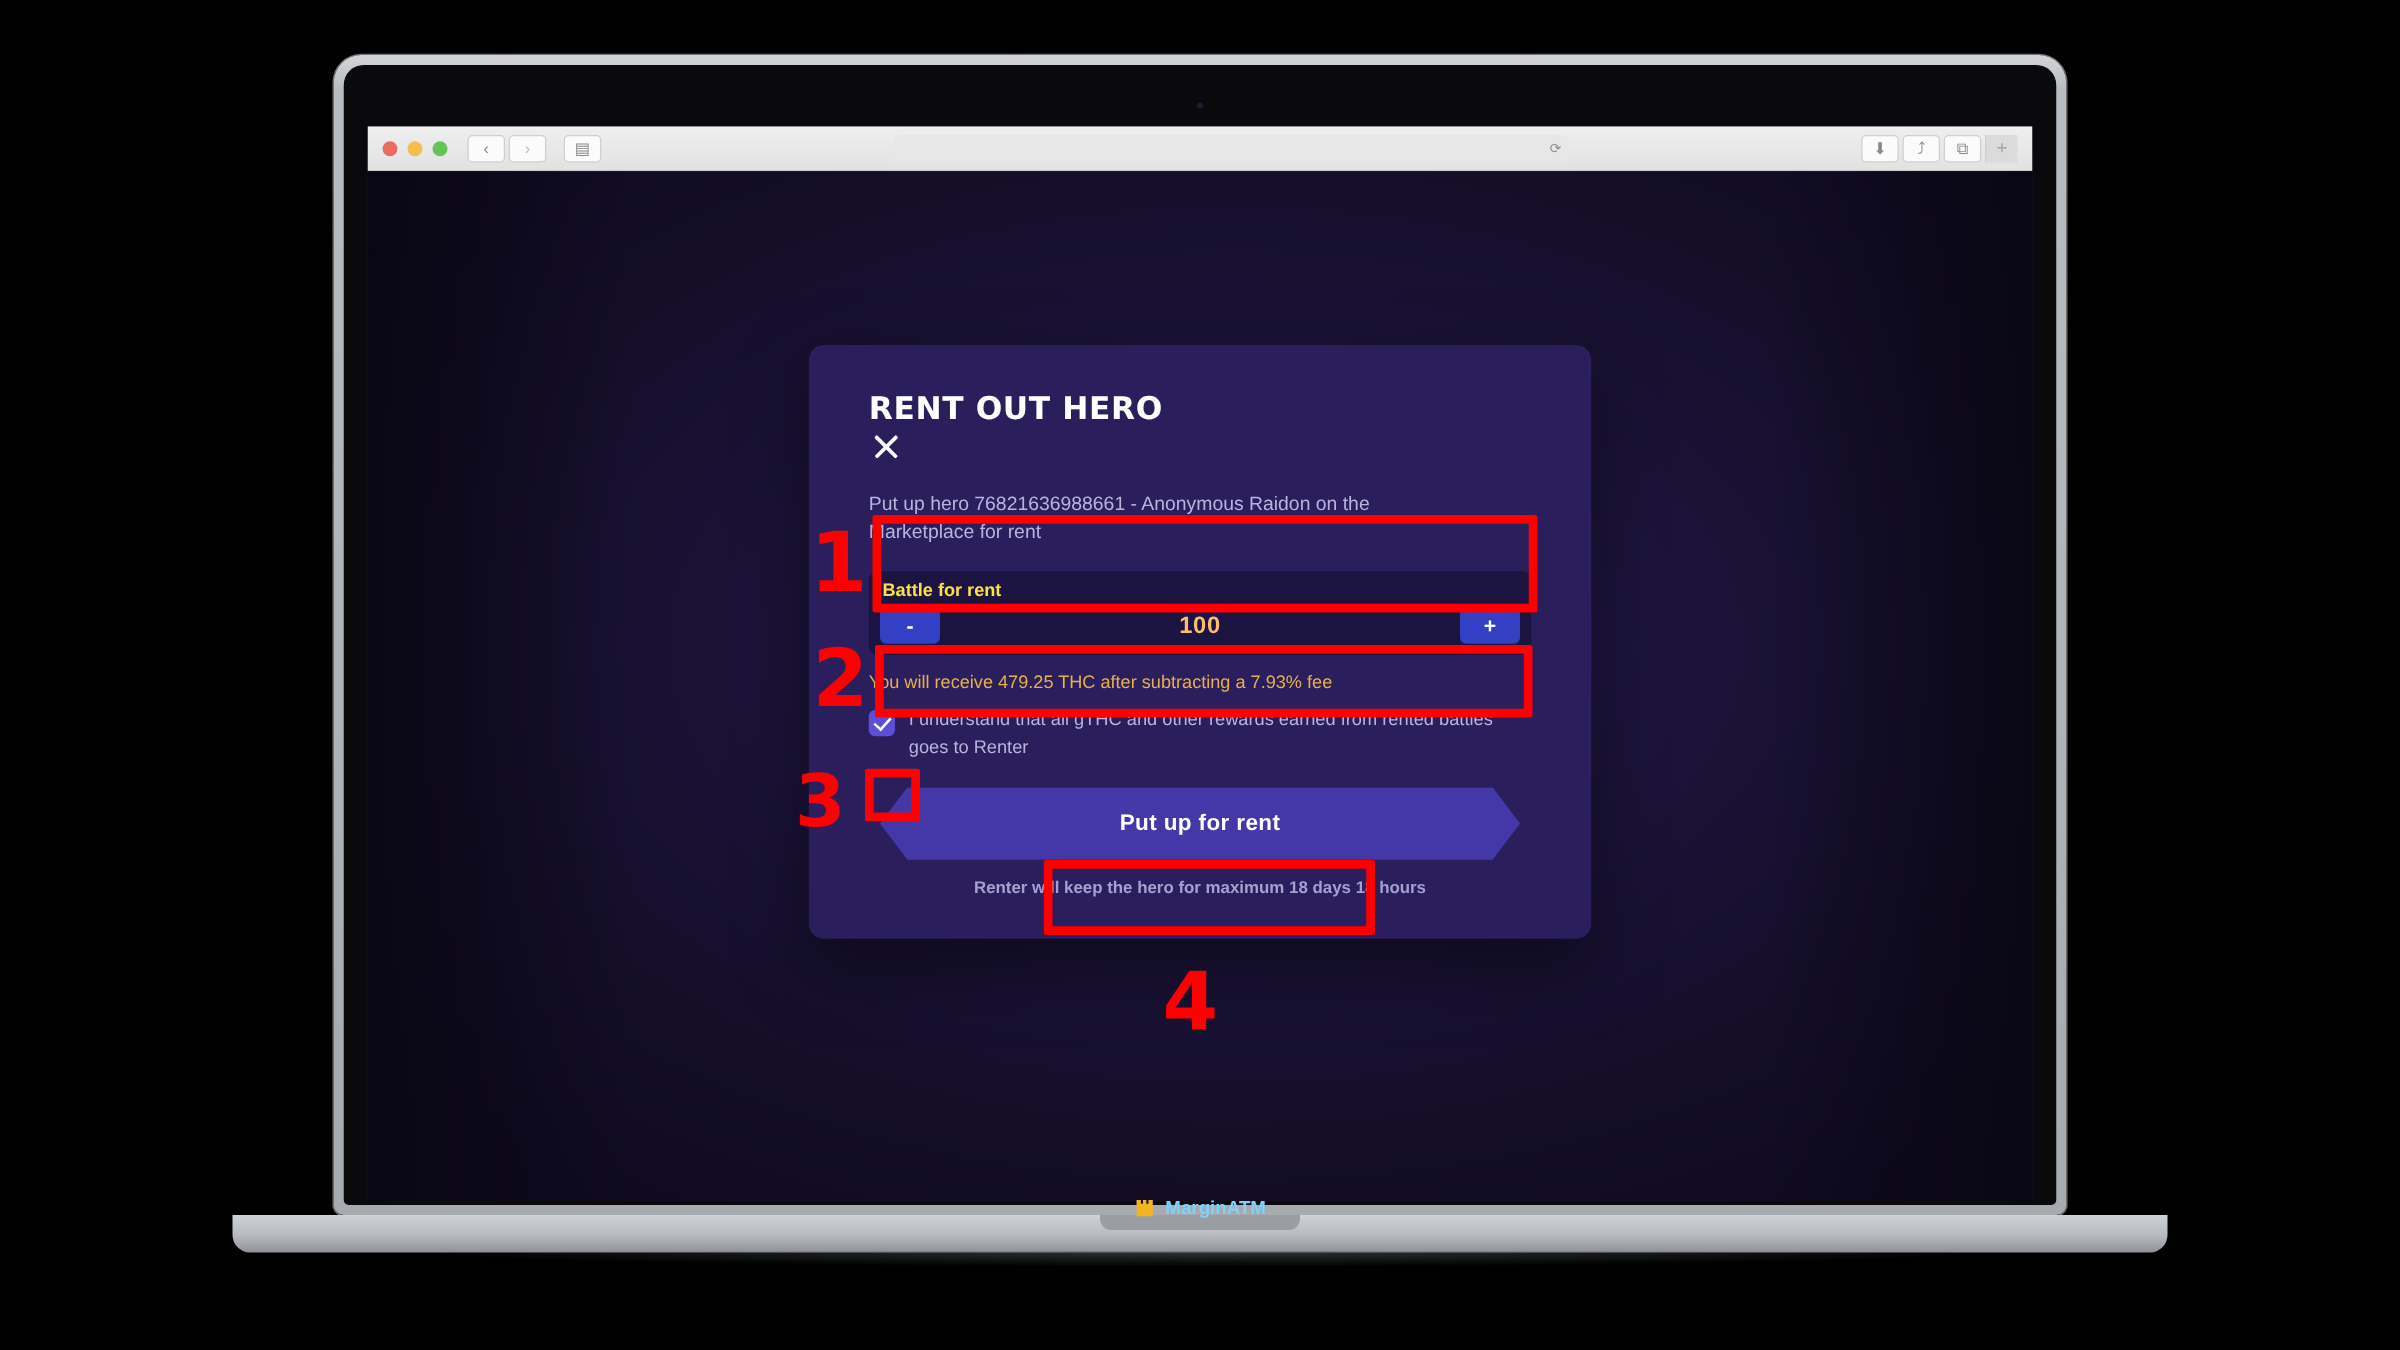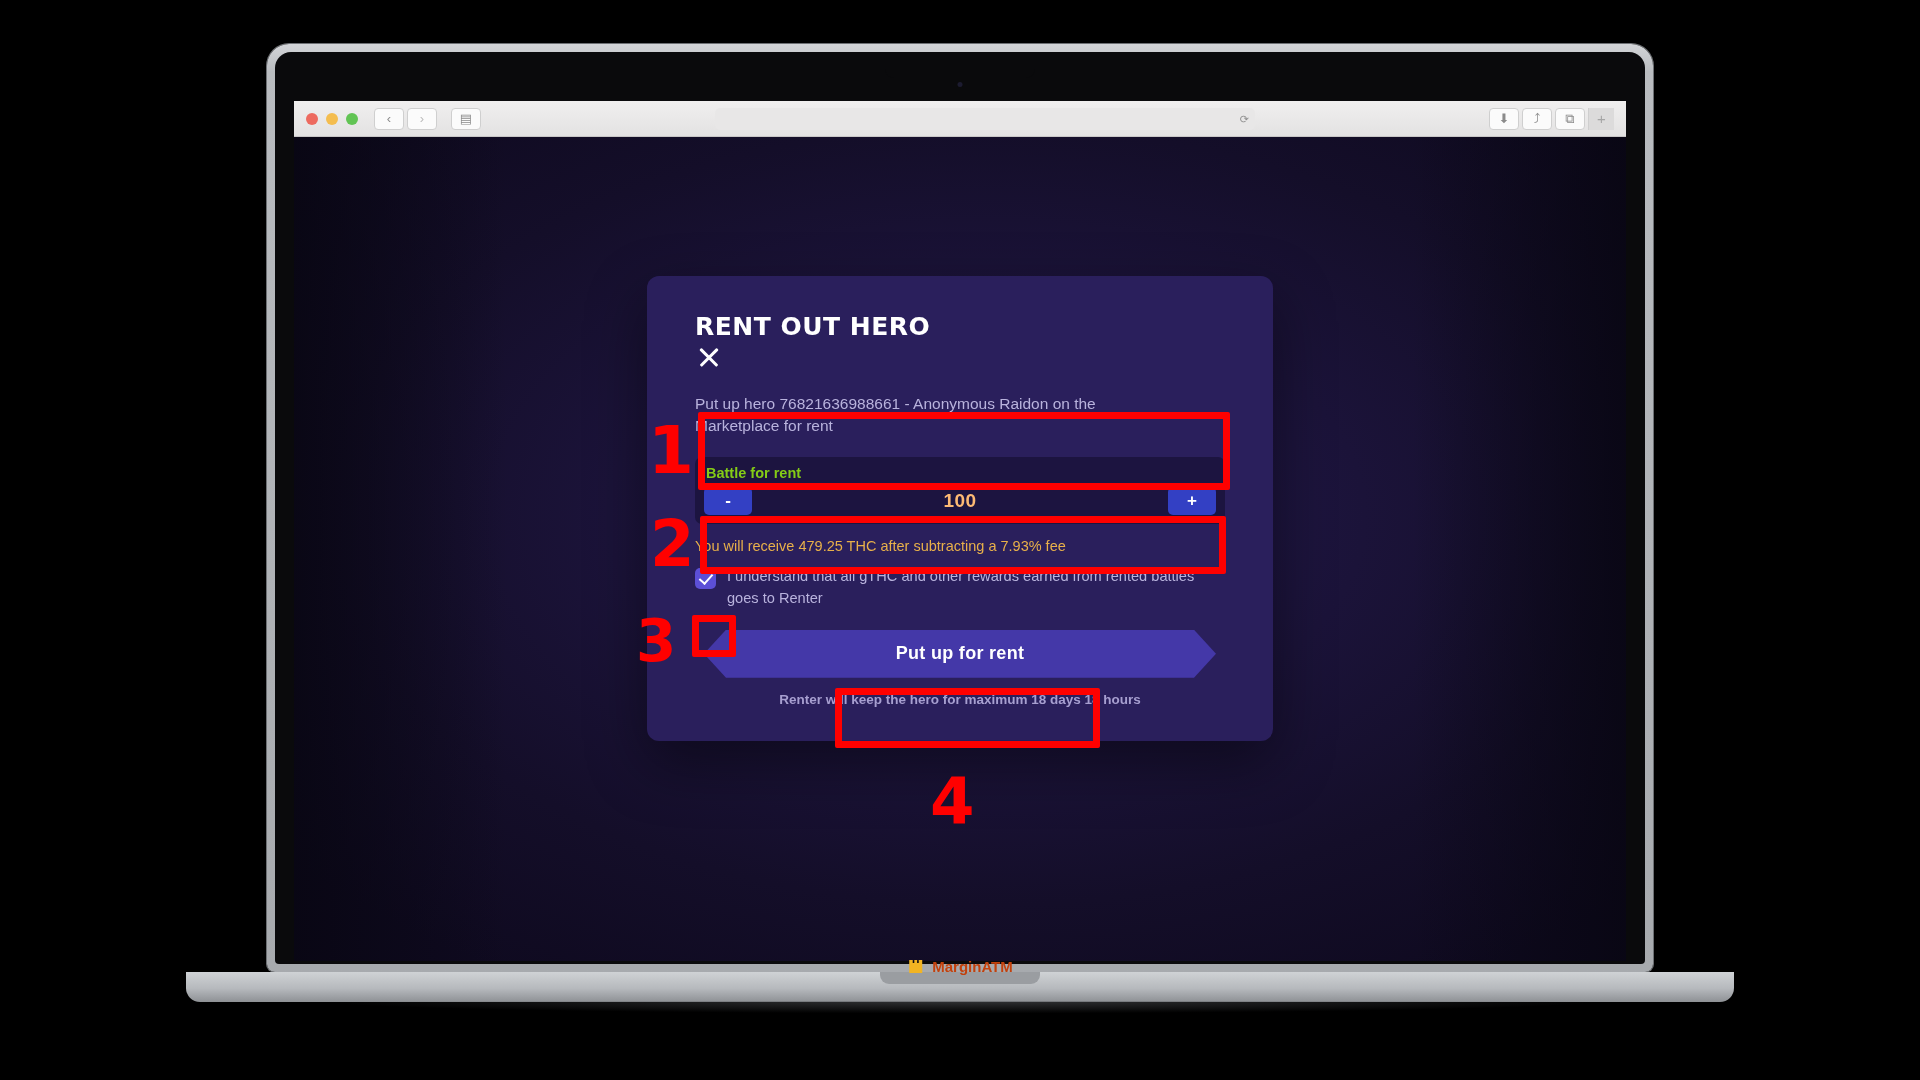--- a/index.html
+++ b/index.html
@@ -213,21 +213,21 @@
   }
 
   
   .field-stepper {
     margin-top: 19px;
     background: #1c1440;
     border-radius: 7px;
     padding: 7px 9px 9px 9px;
   }
   .field-label {
-    color: #84cc16;
+    color: #fde047;
     font-size: 14.5px;
     font-weight: 700;
     padding: 1px 2px 6px 2px;
   }
   .stepper-row {
     display: flex;
     align-items: center;
     justify-content: space-between;
   }
   .step-btn {
@@ -334,21 +334,21 @@
   }
 
   
   .cta-wrap {
     margin-top: 20px;
     display: flex;
     justify-content: center;
   }
   .cta {
     width: 512px;
-    height: 48px;
+    height: 58px;
     background: #4438a8;
     clip-path: polygon(22px 0, calc(100% - 22px) 0, 100% 50%, calc(100% - 22px) 100%, 22px 100%, 0 50%);
     display: flex;
     align-items: center;
     justify-content: center;
     color: #ffffff;
     font-size: 18px;
     font-weight: 700;
     cursor: pointer;
     letter-spacing: .3px;
@@ -397,21 +397,21 @@
     position: absolute;
     left: 50%;
     transform: translateX(-50%);
     top: 957px;
     display: flex;
     align-items: center;
     gap: 8px;
     z-index: 5;
   }
   .wm-text {
-    color: #c2410c;
+    color: #7dd3fc;
     font-size: 15px;
     font-weight: 600;
   }
 
   
   .ann-box {
     position: absolute;
     border: 7px solid #ff0000;
     z-index: 8;
     pointer-events: none;

